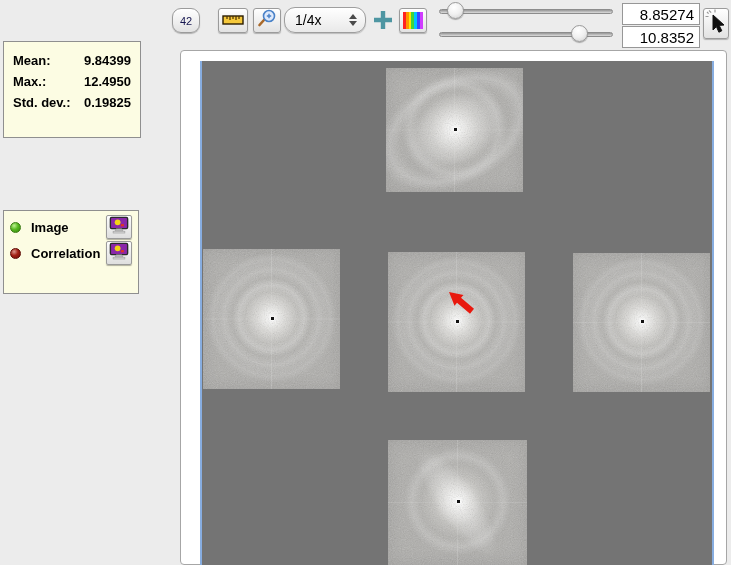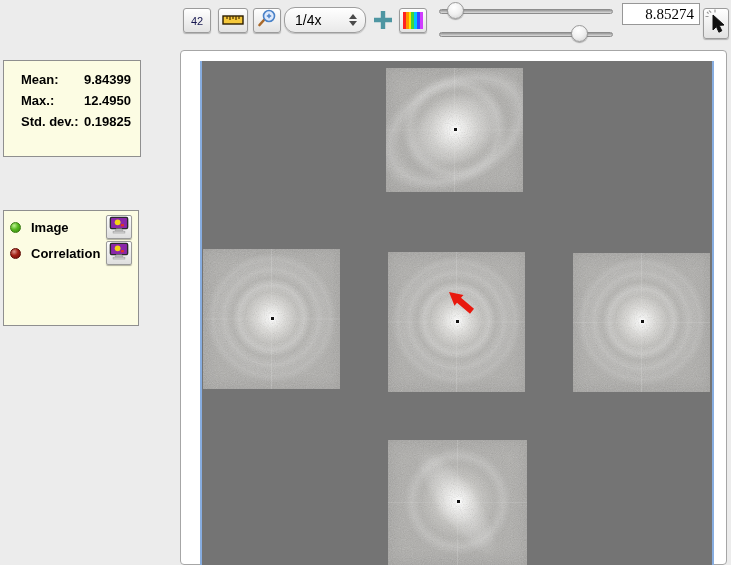--- a/index.html
+++ b/index.html
@@ -5,21 +5,21 @@
   html,body{margin:0;padding:0;}
   body{width:731px;height:565px;overflow:hidden;background:#ececec;
        font-family:"Liberation Sans",sans-serif;position:relative;}
   #app{position:absolute;inset:0;width:731px;height:565px;}
 
   
   .tbtn{position:absolute;display:flex;align-items:center;justify-content:center;
         background:linear-gradient(#ffffff,#e2e2e2);border:1px solid #9b9b9b;
         border-radius:3px;box-shadow:0 1px 1px rgba(0,0,0,.25), inset 0 1px 0 #fff;
         box-sizing:border-box;cursor:default;}
-  #btn-42{left:183px;top:8px;width:28px;height:25px;font-size:11px;color:#16164f;}
+  #btn-42{left:172px;top:8px;width:28px;height:25px;font-size:11px;color:#16164f;border-radius:9px;}
   #btn-ruler{left:218px;top:8px;width:30px;height:25px;}
   #btn-mag{left:253px;top:8px;width:28px;height:25px;}
   #combo-scale{left:284px;top:7px;width:82px;height:26px;border-radius:11px;
         background:linear-gradient(#ffffff,#e9e9e9);border:1px solid #9e9e9e;
         position:absolute;display:flex;align-items:center;box-sizing:border-box;
         box-shadow:0 1px 1px rgba(0,0,0,.2);}
   #combo-scale .lbl{flex:1;padding-left:10px;font-size:14px;color:#000;}
   .stepper{width:16px;display:flex;flex-direction:column;align-items:center;gap:2px;margin-right:4px;}
   .tri-up{width:0;height:0;border-left:4px solid transparent;border-right:4px solid transparent;
           border-bottom:5px solid #4a4a4a;}
@@ -33,31 +33,31 @@
   .slider{position:absolute;width:178px;height:20px;}
   #slider-min{left:437px;top:1px;}
   #slider-max{left:437px;top:24px;}
   .track{position:absolute;left:2px;right:2px;top:8px;height:5px;border-radius:3px;
          background:linear-gradient(#969696,#dcdcdc);border:1px solid #8c8c8c;box-sizing:border-box;}
   .thumb{position:absolute;top:1px;width:17px;height:17px;border-radius:50%;
          background:radial-gradient(circle at 40% 30%,#ffffff 0%,#f0f0f0 50%,#cfcfcf 100%);
          border:1px solid #9a9a9a;box-shadow:0 1px 1px rgba(0,0,0,.3);box-sizing:border-box;}
   .numfield{position:absolute;width:78px;height:22px;background:#fff;border:1px solid #979797;
          font-size:15px;text-align:right;padding:0 5px;box-sizing:border-box;
-         font-family:Liberation Serif, serif;color:#000;}
+         font-family:Liberation Sans, sans-serif;color:#000;}
   #field-min{left:622px;top:3px;}
   #field-max{left:622px;top:26px;}
   #btn-pointer{left:703px;top:8px;width:26px;height:31px;}
 
   
   .ypanel{position:absolute;background:#fcfce3;border:1px solid #8f8f8f;box-sizing:border-box;}
-  #stats-panel{left:3px;top:60px;width:138px;height:97px;padding:8px 9px 6px 17px;}
+  #stats-panel{left:3px;top:41px;width:138px;height:97px;padding:8px 9px 6px 9px;}
   .stat-row{display:flex;justify-content:space-between;height:21px;line-height:21px;
             font-size:13px;font-weight:600;color:#000;}
-  #layers-panel{left:3px;top:210px;width:136px;height:116px;padding:3px 6px;}
+  #layers-panel{left:3px;top:210px;width:136px;height:84px;padding:3px 6px;}
   .layer-row{display:flex;align-items:center;height:26px;}
   .led{width:11px;height:11px;border-radius:50%;flex:0 0 auto;box-sizing:border-box;}
   .led.green{background:radial-gradient(circle at 35% 30%,#bdf291 0%,#58b822 45%,#2f8508 100%);
              border:1px solid #3a7a12;}
   .led.dark-red{background:radial-gradient(circle at 35% 30%,#da968c 0%,#a32014 45%,#6b0b04 100%);
              border:1px solid #5e0a04;}
   .layer-row .lab{flex:1;margin-left:10px;font-size:13px;font-weight:600;color:#000;}
   .mini-btn{width:26px;height:24px;display:flex;align-items:center;justify-content:center;
             background:linear-gradient(#fdfdfd,#dedede);border:1px solid #9a9a9a;border-radius:2px;
             box-shadow:0 1px 1px rgba(0,0,0,.3);box-sizing:border-box;}
@@ -159,20 +159,21 @@
   <div class="slider" id="slider-min">
     <div class="track"></div>
     <div class="thumb" style="left:10px"></div>
   </div>
   <div class="slider" id="slider-max">
     <div class="track"></div>
     <div class="thumb" style="left:134px"></div>
   </div>
 
   <input class="numfield" id="field-min" value="8.85274" style="">
+  <input class="numfield" id="field-max" value="10.8352" style="">
 
   <div class="tbtn" id="btn-pointer">
     <span>
       <svg width="22" height="25" viewBox="0 0 22 25">
         <path d="M4 1.5 l2.2 2.2 M10 0.5 v3 M0.5 7.5 h3 M2 3 l1.6 1.6" stroke="#9a9a9a" stroke-width="1.2"></path>
         <path d="M8 6 L8 21 L11.4 17.6 L13.9 23.2 L16.8 21.8 L14.2 16.4 L19 16 Z" fill="#111" stroke="#111"></path>
       </svg>
     </span>
   </div>
 

